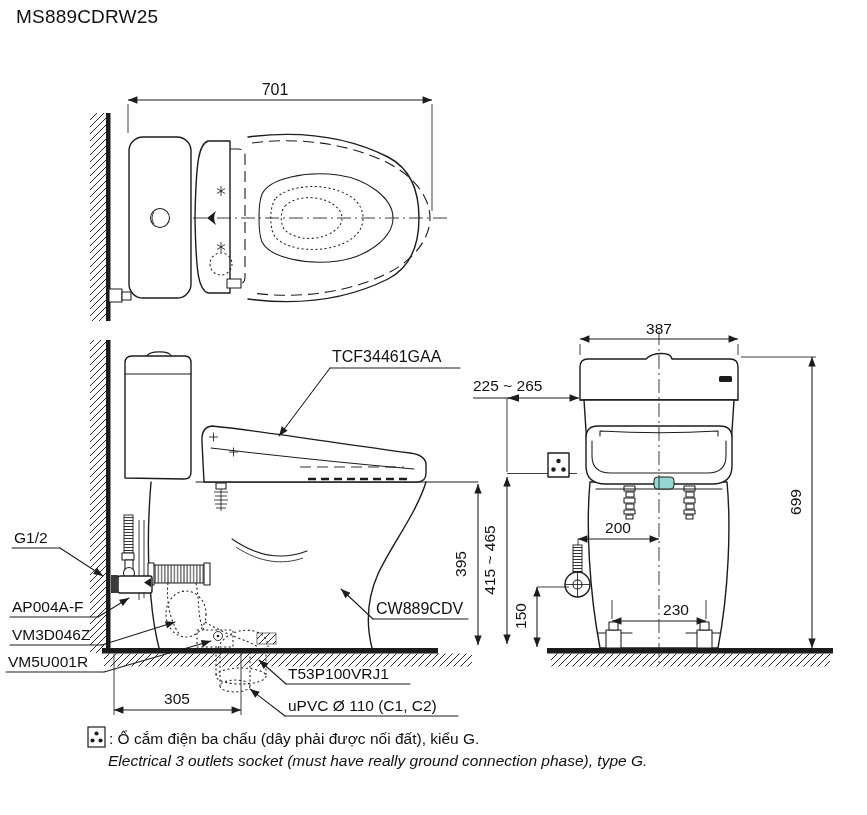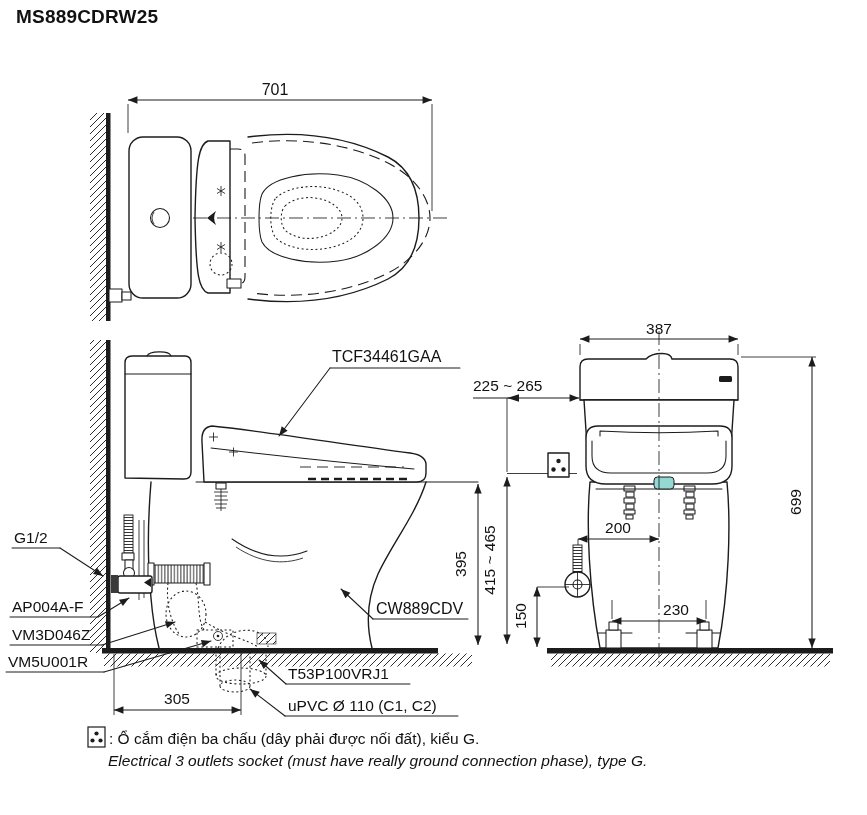--- a/index.html
+++ b/index.html
@@ -1,18 +1,18 @@
 <!DOCTYPE html>
 <html><head>
 <meta charset="utf-8">
 <style>
   html,body{margin:0;padding:0;background:#fff;}
   #stage{position:relative;width:867px;height:815px;background:#fff;overflow:hidden;
          font-family:"Liberation Sans","DejaVu Sans",sans-serif;}
-  #title{position:absolute;left:16px;top:6px;font-size:19px;font-weight:bold;color:#111;letter-spacing:.2px;}
+  #title{position:absolute;left:16px;top:6px;font-size:19px;font-weight:normal;color:#111;letter-spacing:.2px;}
   svg{display:block;position:absolute;left:0;top:0;}
   .ln{fill:none;stroke:#1c1c1c;stroke-width:1.4;stroke-linecap:round;stroke-linejoin:round;}
   .ln2{fill:none;stroke:#1c1c1c;stroke-width:1.05;stroke-linecap:round;stroke-linejoin:round;}
   .thin{fill:none;stroke:#1c1c1c;stroke-width:.85;}
   .wf{fill:#fff;}
   .dot{fill:none;stroke:#1c1c1c;stroke-width:1.05;stroke-dasharray:2,2.6;}
   .ldash{fill:none;stroke:#1c1c1c;stroke-width:1.1;stroke-dasharray:11,6;}
   .cline{fill:none;stroke:#1c1c1c;stroke-width:.85;stroke-dasharray:14,4,2,4;}
   .dim{fill:none;stroke:#1c1c1c;stroke-width:1.05;}
   .blk{fill:#1c1c1c;stroke:none;}

